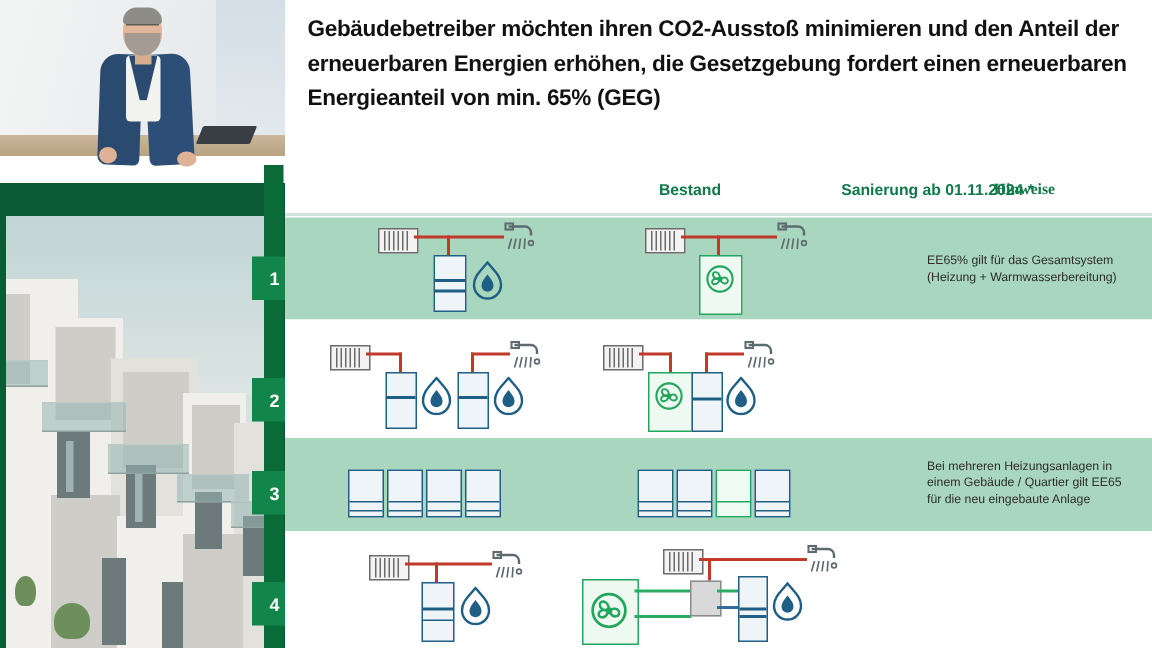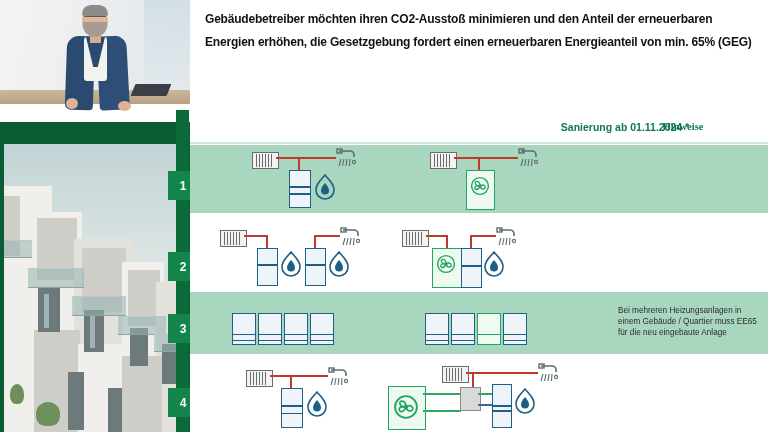--- a/index.html
+++ b/index.html
@@ -65,21 +65,21 @@
 
   
   .vbar{position:absolute;left:176px;top:110px;width:13px;height:322px;background:#0b6b38;}
   .chip{position:absolute;left:168px;width:30px;height:29px;background:#12864a;color:#fff;
     font-size:12px;font-weight:700;display:flex;align-items:center;justify-content:center;}
 
   
   .content{position:absolute;left:190px;top:0;width:578px;height:432px;background:#fff;}
   .title{
     position:absolute;left:15px;top:8px;width:556px;
-    font-size:12px;line-height:23px;font-weight:700;color:#111;
+    font-size:15px;line-height:23px;font-weight:700;color:#111;
     letter-spacing:-.2px;
   }
   .headrow{position:absolute;left:0;top:121px;width:578px;height:22px;}
   .hcell{position:absolute;top:0;font-size:10.5px;font-weight:700;color:#10794a;text-align:center;}
   .h1{left:210px;width:120px;}
   .h2{left:340px;width:190px;}
   .hhead3{left:418px;width:150px;font-family:Liberation Serif, serif;}
   .hrule{position:absolute;left:0;top:142px;width:578px;height:2px;background:#cfe4d8;}
 
   .band{position:absolute;left:0;width:578px;}
@@ -184,20 +184,21 @@
   <div class="content">
 
     <div class="title">Gebäudebetreiber möchten ihren CO2-Ausstoß minimieren und den Anteil der erneuerbaren Energien erhöhen, die Gesetzgebung fordert einen erneuerbaren Energieanteil von min. 65% (GEG)</div>
 
     <div class="band tint" style="top:145px;height:68px;"></div>
     <div class="band plain" style="top:213px;height:79px;"></div>
     <div class="band tint" style="top:292px;height:62px;"></div>
     <div class="band plain" style="top:354px;height:78px;"></div>
 
     <div class="headrow">
+      <div class="hcell h1">Bestand</div>
       <div class="hcell h2">Sanierung ab 01.11.2024 *</div>
       <div class="hcell hhead3">Hinweise</div>
     </div>
     <div class="hrule"></div>
 
     <div class="radiator" style="left:62px;top:152px;width:25px;height:15px;">
       <i style="left:3px"></i>
         <i style="left:6px"></i>
         <i style="left:9px"></i>
         <i style="left:12px"></i>
@@ -248,20 +249,21 @@
       <circle cx="18" cy="15" r="1.6" fill="none" stroke="#5d6b70" stroke-width="1.1"></circle>
     </svg>
     <div class="hpump" style="left:276px;top:170px;width:27px;height:38px;"></div>
     <svg class="ico" style="left:280px;top:176px;" width="20" height="20" viewBox="0 0 20 20">
       <circle cx="10" cy="10" r="8.4" fill="none" stroke="#22a55c" stroke-width="1.4"></circle>
       <path d="M10 10 C10 4 4 4.5 5.5 8 C6.6 10.4 10 10 10 10 Z" fill="none" stroke="#22a55c" stroke-width="1.3"></path>
       <path d="M10 10 C15 7 17 12.5 13.5 13 C11 13.4 10 10 10 10 Z" fill="none" stroke="#22a55c" stroke-width="1.3"></path>
       <path d="M10 10 C8 15.5 3.5 13.5 5 11 C6.2 9 10 10 10 10 Z" fill="none" stroke="#22a55c" stroke-width="1.3"></path>
       <circle cx="10" cy="10" r="1.7" fill="#22a55c"></circle>
     </svg>
+    <div class="note" style="left:428px;top:168px;">EE65% gilt für das Gesamtsystem (Heizung + Warmwasserbereitung)</div>
 
     <div class="radiator" style="left:30px;top:230px;width:25px;height:15px;">
       <i style="left:3px"></i>
         <i style="left:6px"></i>
         <i style="left:9px"></i>
         <i style="left:12px"></i>
         <i style="left:15px"></i>
         <i style="left:18px"></i>
     </div>
     <div class="pipe" style="left:54px;top:235px;width:24px;height:2px;"></div>
@@ -358,21 +360,21 @@
         <div class="mid" style="top:66%"></div>
         <div class="mid2" style="top:86%"></div>
       </div>
     <div class="boiler" style="left:287px;top:313px;width:22px;height:30px;border-color:#22a55c;background:#effaf3;">
         <div class="mid" style="top:66%;background:#22a55c"></div>
       </div>
     <div class="boiler" style="left:313px;top:313px;width:22px;height:30px;">
         <div class="mid" style="top:66%"></div>
         <div class="mid2" style="top:86%"></div>
       </div>
-    <div class="note" style="left:428px;top:305px;">Bei mehreren Heizungsanlagen in einem Gebäude / Quartier muss EE65 für die neu eingebaute Anlage</div>
+    <div class="note" style="left:428px;top:305px;">Bei mehreren Heizungsanlagen in einem Gebäude / Quartier gilt EE65 für die neu eingebaute Anlage</div>
 
     <div class="radiator" style="left:56px;top:370px;width:25px;height:15px;">
       <i style="left:3px"></i>
         <i style="left:6px"></i>
         <i style="left:9px"></i>
         <i style="left:12px"></i>
         <i style="left:15px"></i>
         <i style="left:18px"></i>
     </div>
     <div class="pipe" style="left:80px;top:375px;width:58px;height:2px;"></div>

